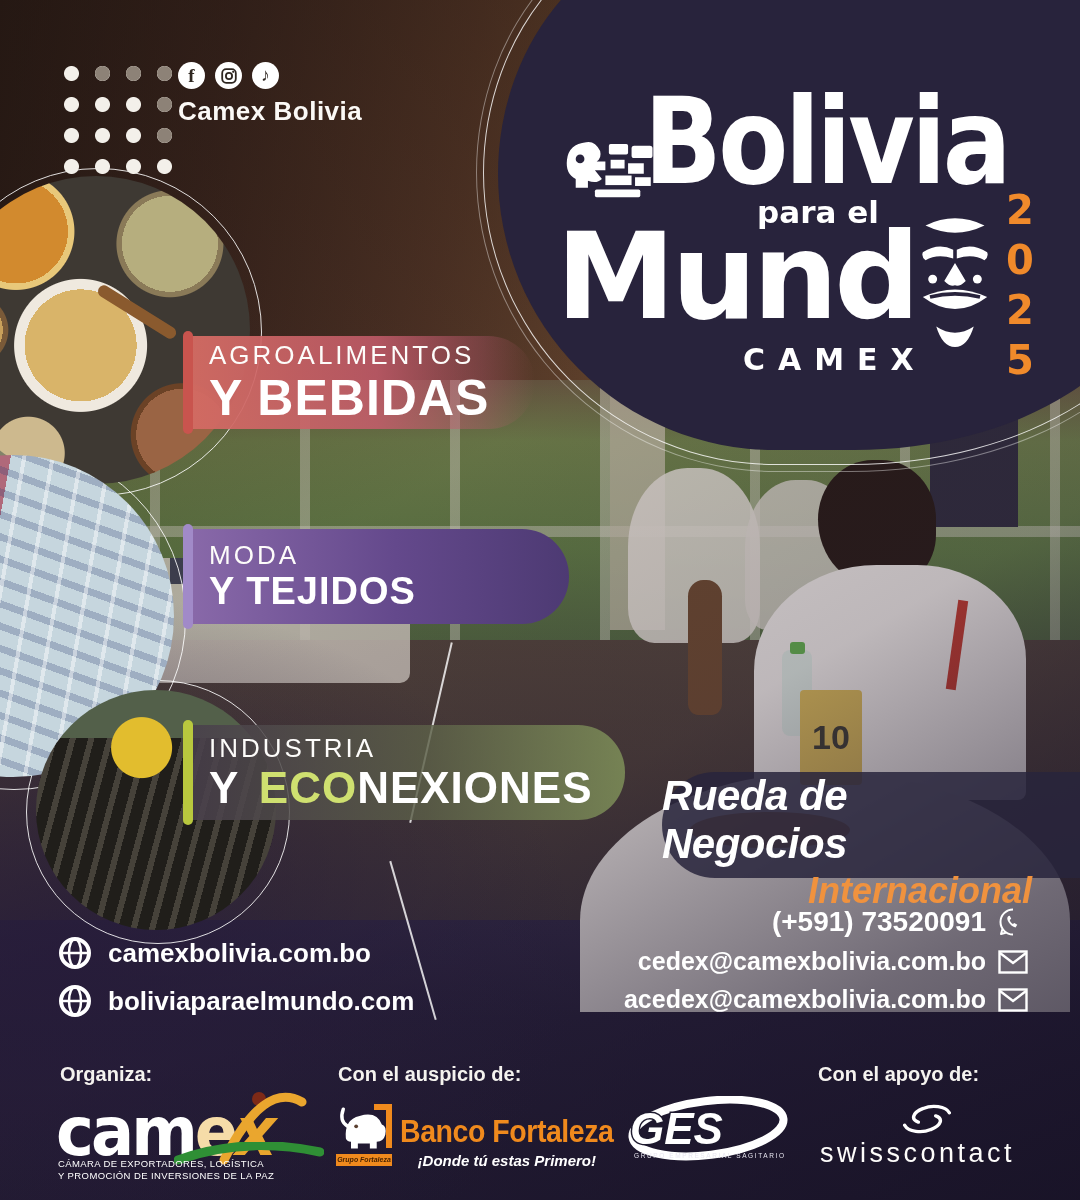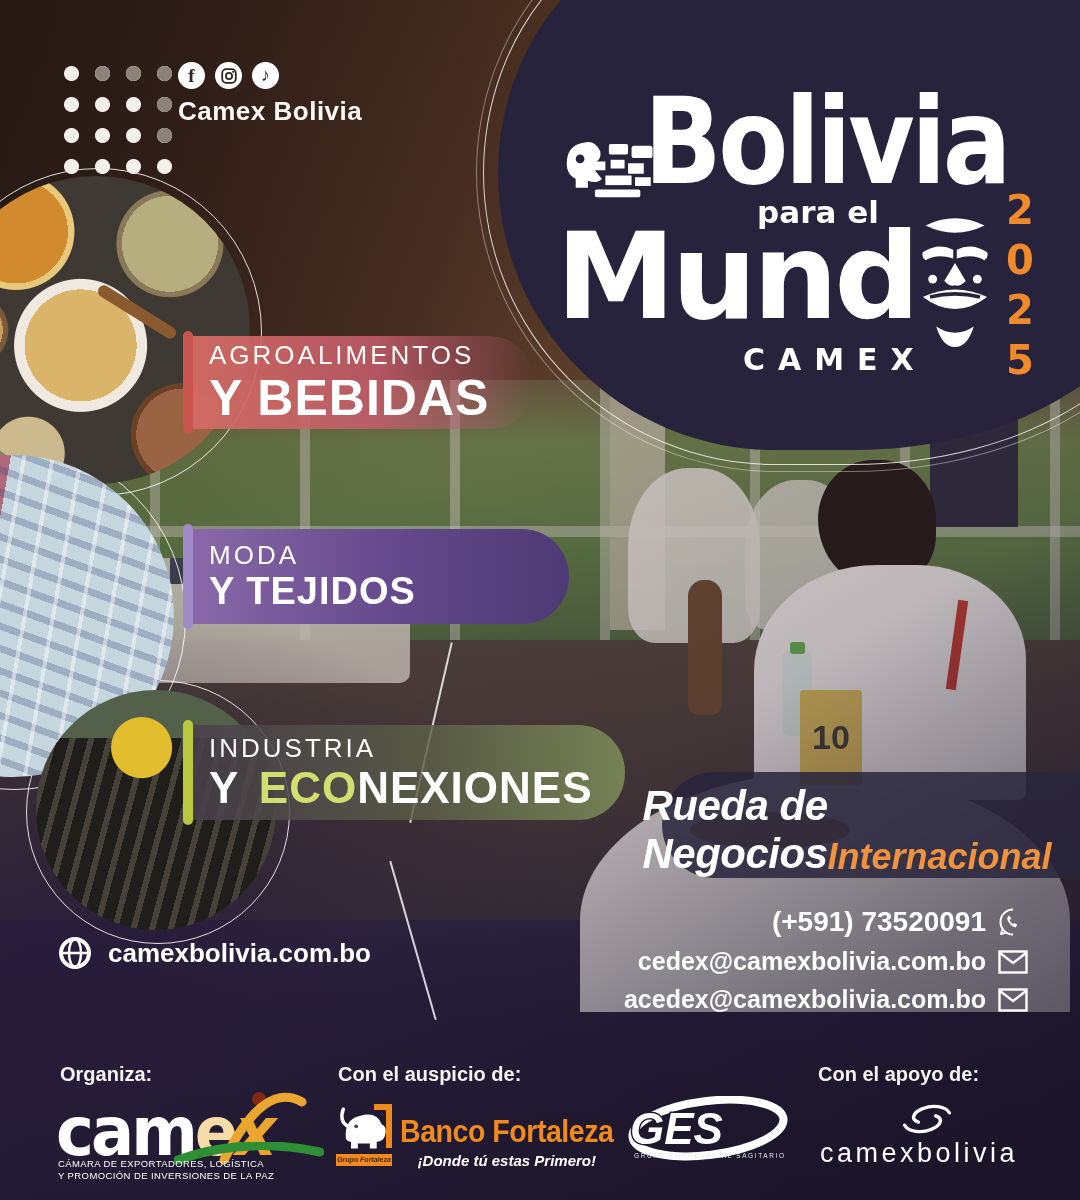--- a/index.html
+++ b/index.html
@@ -114,21 +114,21 @@
   .banner2 .banner-bar{background:#a18ac8;}
   .banner2 .banner-main{font-size:38px;}
   .banner3{left:183px;top:725px;width:442px;height:95px;
     background:linear-gradient(90deg,rgba(72,62,76,.88) 0%,rgba(92,96,72,.82) 55%,rgba(132,152,92,.78) 100%);}
   .banner3 .banner-bar{background:#b9c83e;}
   .banner3 .banner-main{font-size:44px;}
   .eco{color:#cfe070;margin-left:7px;}
 
   
   .rueda{left:662px;top:772px;width:418px;height:106px;background:rgba(40,36,60,.85);
-    border-radius:53px 0 0 53px;display:flex;justify-content:center;
+    border-radius:53px 0 0 53px;display:flex;flex-direction:column;justify-content:flex-start;
     align-items:flex-end;padding-right:48px;box-sizing:border-box;}
   .rueda-l1{font-size:42px;font-weight:800;font-style:italic;letter-spacing:-.5px;}
   .rueda-l2{font-size:36px;font-weight:800;font-style:italic;color:#f0923e;margin-top:2px;}
 
   
   .contacts{right:52px;top:906px;display:flex;flex-direction:column;gap:9px;align-items:flex-end;}
   .contact-row{display:flex;align-items:center;gap:12px;}
   .contact-text{font-weight:700;font-size:25px;}
   .contact-phone{font-size:28px;}
   .websites{left:58px;top:936px;display:flex;flex-direction:column;gap:14px;}
@@ -330,20 +330,30 @@
     <div class="site-row">
       <span>
         <svg class="icon-svg" width="34" height="34" viewBox="0 0 34 34">
           <circle cx="17" cy="17" r="14" fill="none" stroke="#fff" stroke-width="4"></circle>
           <ellipse cx="17" cy="17" rx="6" ry="14" fill="none" stroke="#fff" stroke-width="2.5"></ellipse>
           <line x1="3" y1="17" x2="31" y2="17" stroke="#fff" stroke-width="2.5"></line>
         </svg>
       </span>
       <span><span>camexbolivia.com</span><span class="bold">.bo</span></span>
     </div>
+    <div class="site-row">
+      <span>
+        <svg class="icon-svg" width="34" height="34" viewBox="0 0 34 34">
+          <circle cx="17" cy="17" r="14" fill="none" stroke="#fff" stroke-width="4"></circle>
+          <ellipse cx="17" cy="17" rx="6" ry="14" fill="none" stroke="#fff" stroke-width="2.5"></ellipse>
+          <line x1="3" y1="17" x2="31" y2="17" stroke="#fff" stroke-width="2.5"></line>
+        </svg>
+      </span>
+      <span>boliviaparaelmundo.com</span>
+    </div>
   </div>
 
   <div class="abs f-label lbl-org">Organiza:</div>
   <div class="abs f-label lbl-ausp">Con el auspicio de:</div>
   <div class="abs f-label lbl-apoyo">Con el apoyo de:</div>
 
   <div class="abs camex-logo">
     <div class="camex-word"><span>cam</span><span class="cx-e">e</span><span class="cx-x">x</span></div>
     <div class="cx-dot"></div>
     <svg class="abs" style="left:150px;top:-4px;" width="110" height="80" viewBox="0 0 110 80">
@@ -381,16 +391,16 @@
     <div class="ges-caption">GRUPO EMPRESARIAL SAGITARIO</div>
   </div>
 
   <div class="abs swiss-logo">
     <div class="swiss-sym">
       <svg width="62" height="30" viewBox="0 0 100 48">
         <path d="M86,14 C80,3 58,1 44,7 C26,14 24,25 36,29" stroke="#fff" stroke-width="5.5" fill="none" stroke-linecap="round"></path>
         <path d="M14,34 C20,45 42,47 56,41 C74,34 76,23 64,19" stroke="#fff" stroke-width="5.5" fill="none" stroke-linecap="round"></path>
       </svg>
     </div>
-    <div class="swiss-name">camexbolivia</div>
+    <div class="swiss-name">swisscontact</div>
   </div>
 
 </div>
 
 </body></html>

